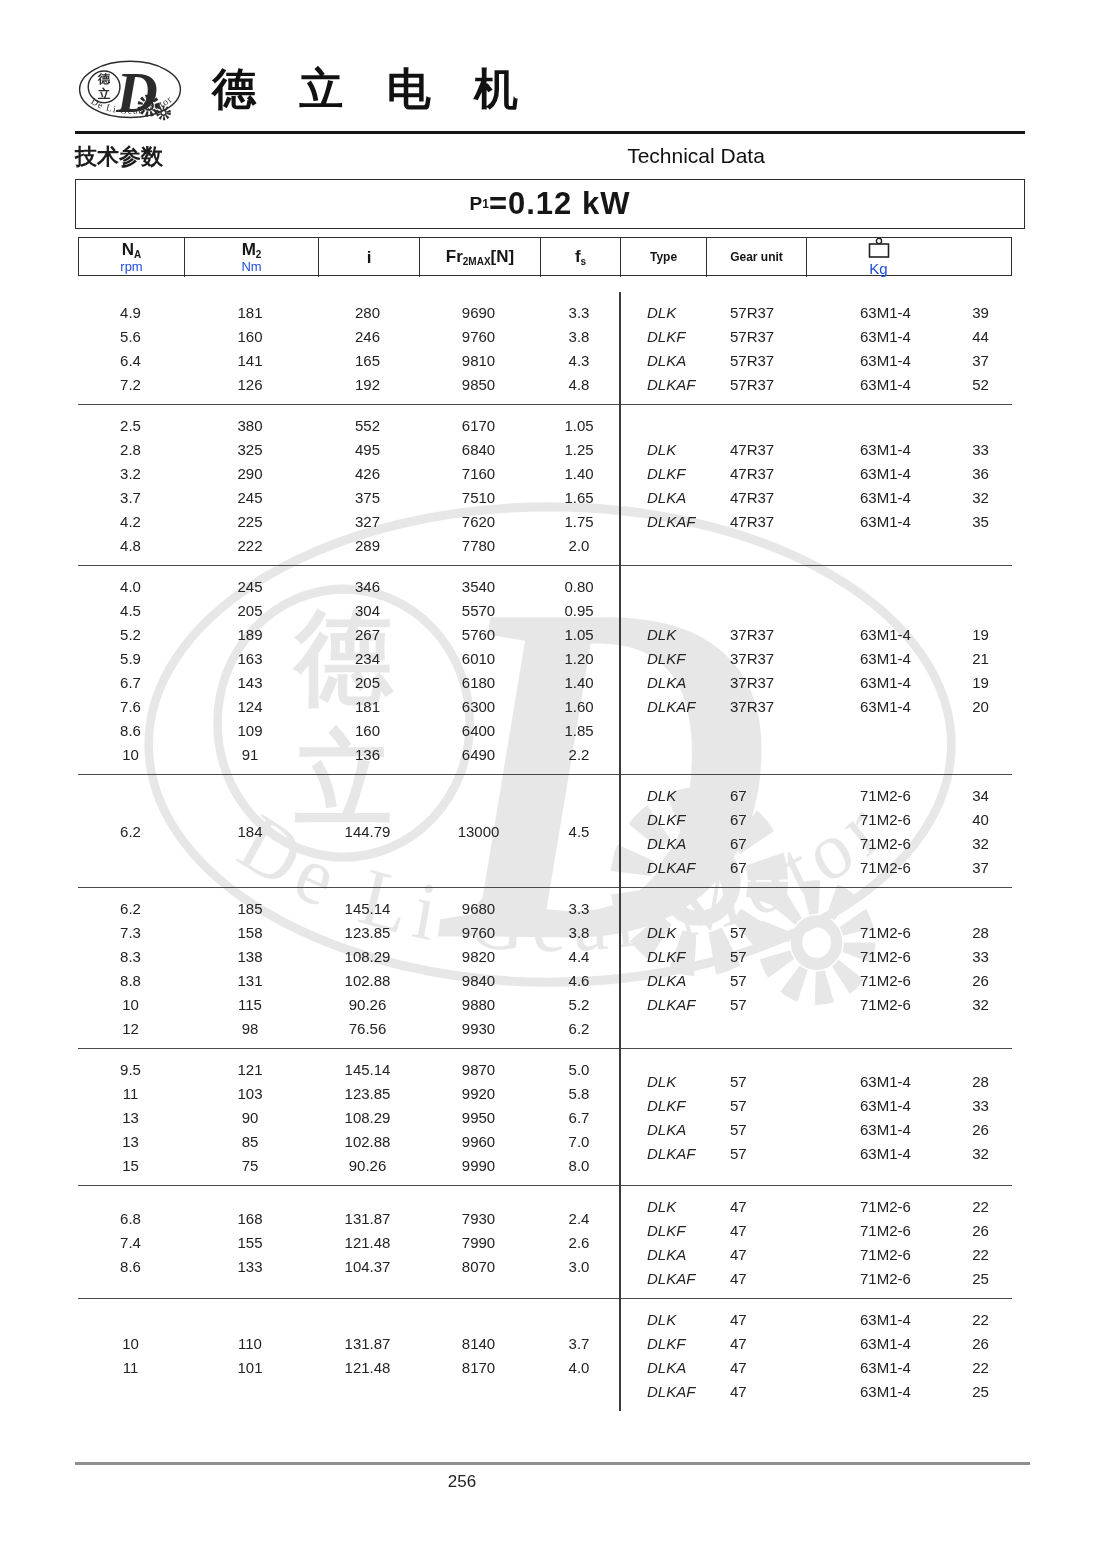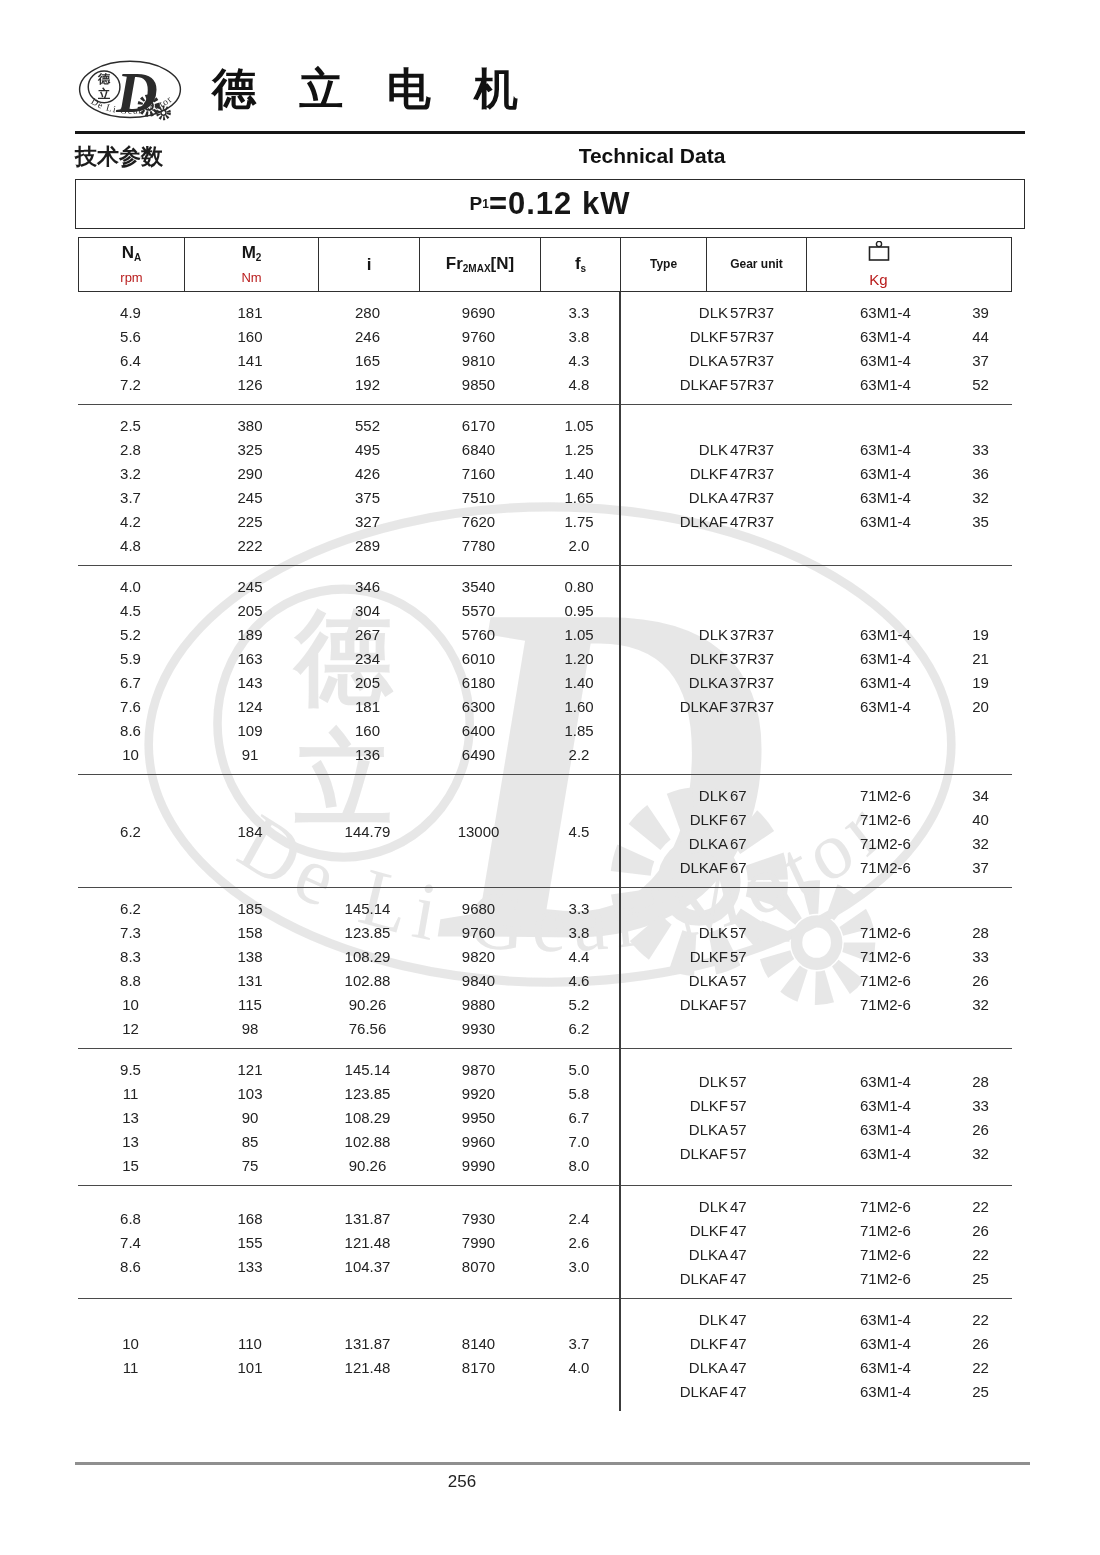--- a/index.html
+++ b/index.html
@@ -18,58 +18,58 @@
   .logo svg{width:100%;height:100%;}
   .logo-ink{stroke:#2b2b2b;fill:none;}
   .logo-fill{fill:#2b2b2b;stroke:none;}
   .brand{
     position:absolute;left:212px;top:60px;z-index:2;
     font-family:"DejaVu Serif",serif;font-weight:700;font-size:44px;
     letter-spacing:14px;color:#111;
   }
   .top-rule{position:absolute;left:75px;top:131px;width:950px;height:3px;background:#161616;z-index:2;}
   .section-cn{position:absolute;left:75px;top:142px;font-size:22px;font-weight:700;color:#1c1c1c;z-index:2;font-family:"DejaVu Sans","Liberation Sans",sans-serif;}
-  .section-en{position:absolute;left:652px;top:144px;transform:translateX(-50%);font-size:21px;font-weight:700;color:#111;z-index:2;}
+  .section-en{position:absolute;left:696px;top:144px;transform:translateX(-50%);font-size:21px;font-weight:400;color:#111;z-index:2;}
   
   .power-box{
     position:absolute;left:75px;top:179px;width:950px;height:50px;z-index:2;
     border:1.6px solid #2c2c2c;box-sizing:border-box;
     display:flex;align-items:center;justify-content:center;
   }
   .power-small{font-size:19px;font-weight:700;color:#161616;}
   .power-sub{font-size:12px;font-weight:700;vertical-align:-4px;}
   .power-big{font-size:31px;font-weight:800;color:#161616;letter-spacing:1px;}
   
   .thead{
-    position:absolute;left:78px;top:237px;width:934px;height:55px;z-index:2;
+    position:absolute;left:78px;top:237px;width:934px;height:39px;z-index:2;
     display:grid;grid-template-columns:105px 134px 101px 121px 80px 86px 100px 144px 63px;
     border:1.6px solid #2f2f2f;box-sizing:border-box;background:transparent;
   }
   .hcell{
     border-left:1.6px solid #2f2f2f;box-sizing:border-box;
     display:flex;flex-direction:column;align-items:center;justify-content:center;
     line-height:1.15;color:#161616;
   }
   .hcell:first-child{border-left:none;}
   .h-main{font-size:17px;font-weight:700;}
   .h-sub{font-size:10px;font-weight:700;vertical-align:-3px;}
-  .h-unit{font-size:13px;font-weight:400;color:#b91c1c;margin-top:8px;}
+  .h-unit{font-size:13px;font-weight:400;color:#1d4ed8;}
   .h-word{font-size:12px;font-weight:700;}
   .kg-icon{display:block;margin:0 auto 1px auto;}
   
   .tbody{position:absolute;left:78px;top:292px;width:934px;z-index:1;}
   .vdivider{position:absolute;left:541px;top:0;bottom:0;width:1.6px;background:#3c3c3c;}
   .group{display:flex;padding:8px 0;border-top:1.6px solid #4a4a4a;}
   .group.first{border-top:none;}
   .g-left{width:541px;display:flex;flex-direction:column;justify-content:center;}
   .g-right{width:393px;display:flex;flex-direction:column;justify-content:center;}
   .lrow{height:24px;display:grid;grid-template-columns:105px 134px 101px 121px 80px;align-items:center;}
   .rrow{height:24px;display:grid;grid-template-columns:109px 130px 91px 63px;align-items:center;}
   .cell{font-size:15px;color:#232323;text-align:center;}
-  .r-type{text-align:right;padding-left:20px;}
+  .r-type{text-align:left;padding-left:28px;font-style:italic;}
   .r-gear{text-align:left;padding-left:2px;}
   .r-motor{text-align:left;padding-left:2px;}
   .r-kg{text-align:center;}
   
   .bottom-rule{position:absolute;left:75px;top:1462px;width:955px;height:3px;background:#8f8f8f;z-index:2;}
   .page-num{position:absolute;left:0;top:1472px;width:924px;text-align:center;font-size:17px;color:#222;z-index:2;}
 </style>
 </head>
 <body>
 

